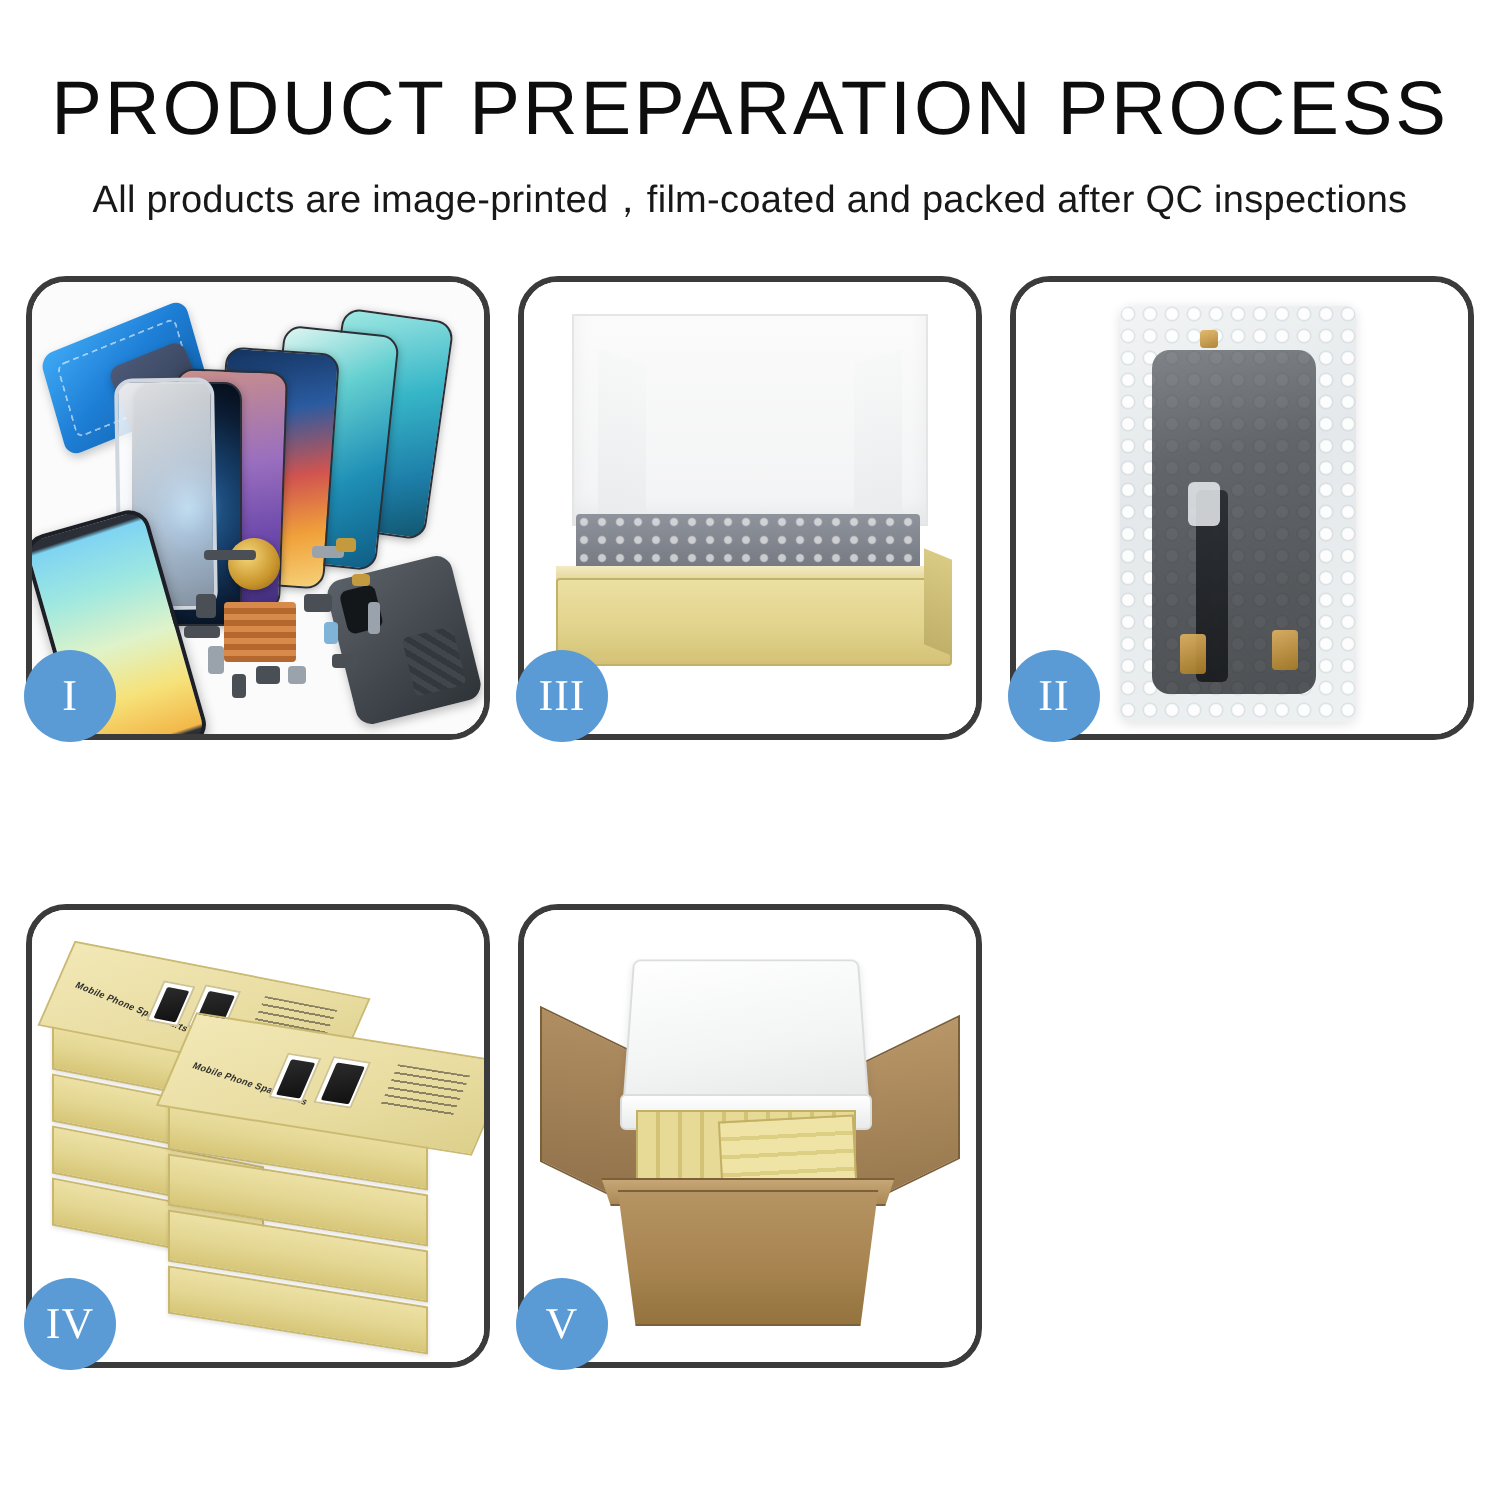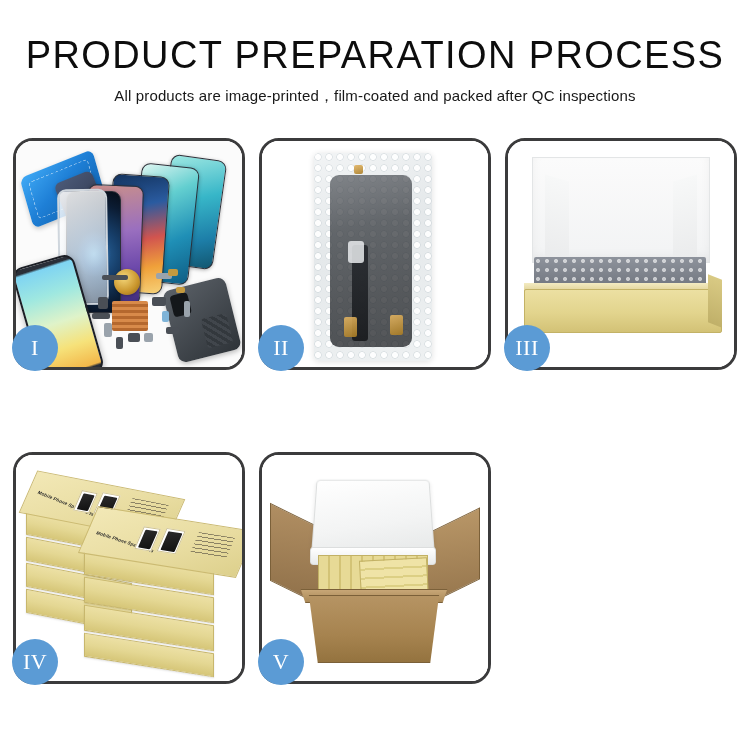--- a/index.html
+++ b/index.html
@@ -26,21 +26,21 @@
     font-size: 38px;
     font-weight: 500;
     letter-spacing: 1.4px;
     color: #0d0d0d;
     line-height: 1.05;
     margin: 0;
     white-space: nowrap;
   }
   .sub-title {
     font-family: "Liberation Sans", sans-serif;
-    font-size: 15px;
+    font-size: 19px;
     font-weight: 400;
     color: #181818;
     letter-spacing: 0.15px;
     margin: 11px 0 0 0;
     white-space: nowrap;
   }
 
   
   .grid {
     position: absolute;
@@ -410,48 +410,48 @@
         <div class="part gold" style="left:160px;top:146px;width:9px;height:6px;"></div>
         <div class="part" style="left:150px;top:186px;width:13px;height:7px;"></div>
         <div class="part lt" style="left:168px;top:160px;width:6px;height:16px;"></div>
       </div>
     </div>
     <div class="badge">I</div>
   </div>
 
   <div class="panel">
     <div class="panel-clip">
+      <div class="scene-box3">
+        <div class="b3-lid">
+          <div class="b3-lid-flapL"></div>
+          <div class="b3-lid-flapR"></div>
+        </div>
+        <div class="b3-foam"></div>
+        <div class="b3-rim"></div>
+        <div class="b3-front"></div>
+        <div class="b3-side"></div>
+      </div>
+    </div>
+    <div class="badge">III</div>
+  </div>
+
+  <div class="panel">
+    <div class="panel-clip">
       <div class="scene-bubble">
         <div class="bubble-bag">
           <div class="inner-screen"></div>
           <div class="flex-strip"></div>
           <div class="white-conn"></div>
           <div class="gold-tab" style="left:30px;top:164px;"></div>
           <div class="gold-tab" style="left:76px;top:162px;"></div>
           <div class="gold-tab" style="left:40px;top:12px;width:9px;height:9px;"></div>
         </div>
       </div>
     </div>
     <div class="badge">II</div>
-  </div>
-
-  <div class="panel">
-    <div class="panel-clip">
-      <div class="scene-box3">
-        <div class="b3-lid">
-          <div class="b3-lid-flapL"></div>
-          <div class="b3-lid-flapR"></div>
-        </div>
-        <div class="b3-foam"></div>
-        <div class="b3-rim"></div>
-        <div class="b3-front"></div>
-        <div class="b3-side"></div>
-      </div>
-    </div>
-    <div class="badge">III</div>
   </div>
 
   <div class="panel">
     <div class="panel-clip">
       <div class="scene-stack">
 
         <div class="sbox" style="left:10px;top:66px;width:104px;height:22px;transform:skewY(11deg);"></div>
         <div class="sbox" style="left:10px;top:92px;width:104px;height:22px;transform:skewY(11deg);"></div>
         <div class="sbox" style="left:10px;top:118px;width:104px;height:22px;transform:skewY(11deg);"></div>
         <div class="sbox" style="left:10px;top:144px;width:104px;height:22px;transform:skewY(11deg);"></div>

